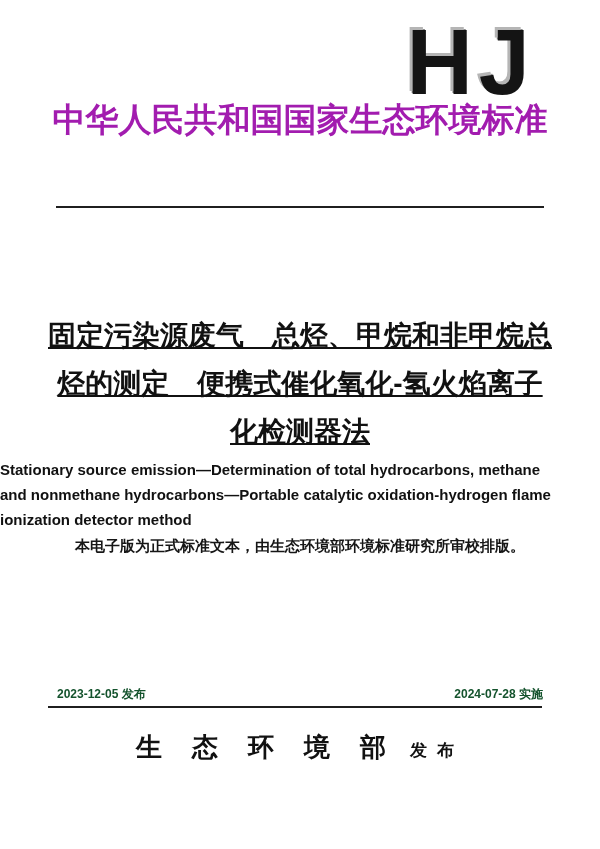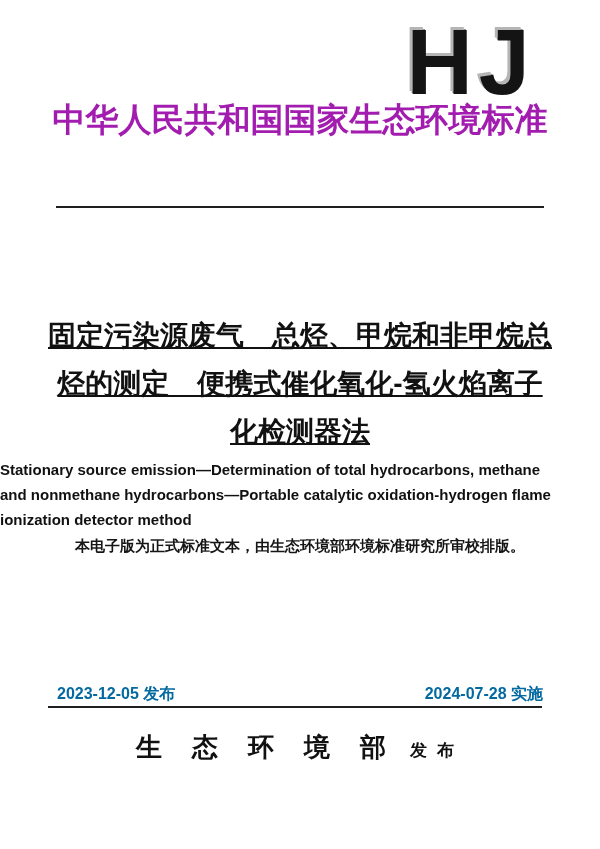--- a/index.html
+++ b/index.html
@@ -113,23 +113,23 @@
   
   .dates-row {
     position: absolute;
     top: 684px;
     left: 57px;
     right: 57px;
     display: flex;
     justify-content: space-between;
     font-family: "Liberation Sans", "DejaVu Sans", sans-serif;
     font-weight: bold;
-    font-size: 16px;
+    font-size: 12px;
     line-height: 20px;
-    color: #0369a1;
+    color: #14532d;
   }
 
   .rule-bottom {
     position: absolute;
     top: 706px;
     left: 48px;
     width: 494px;
     height: 2px;
     background: #1f1f1f;
   }

